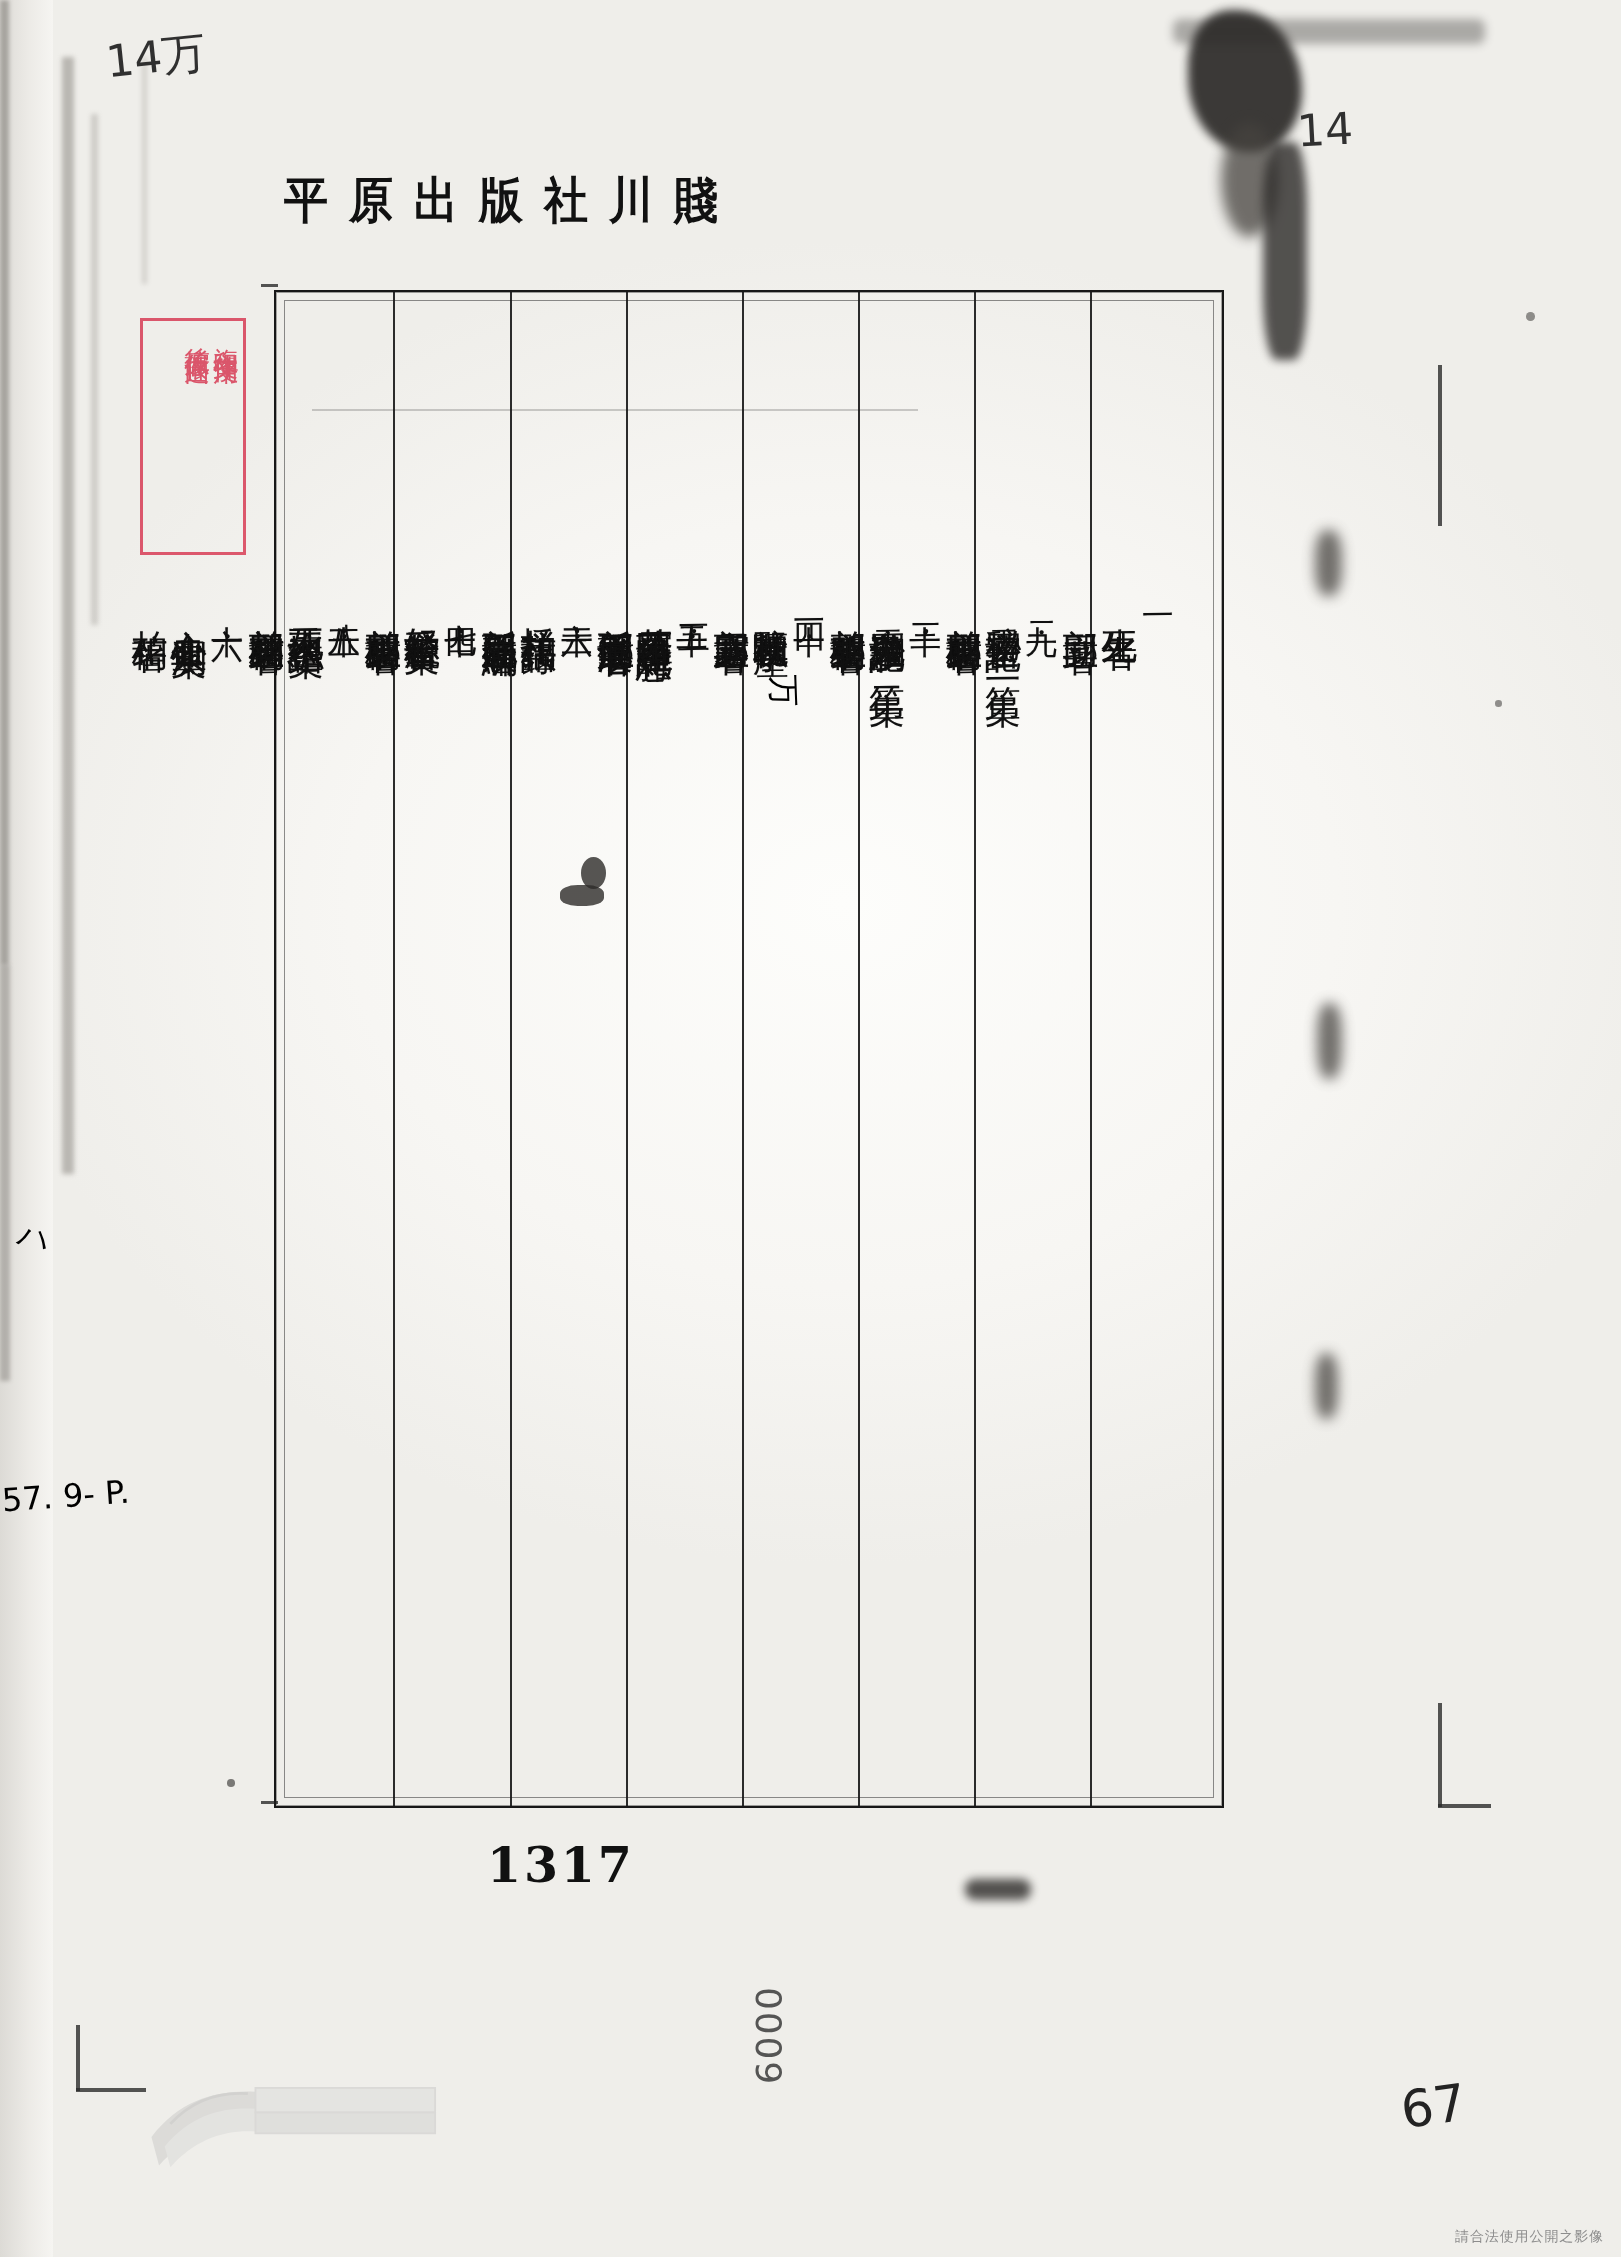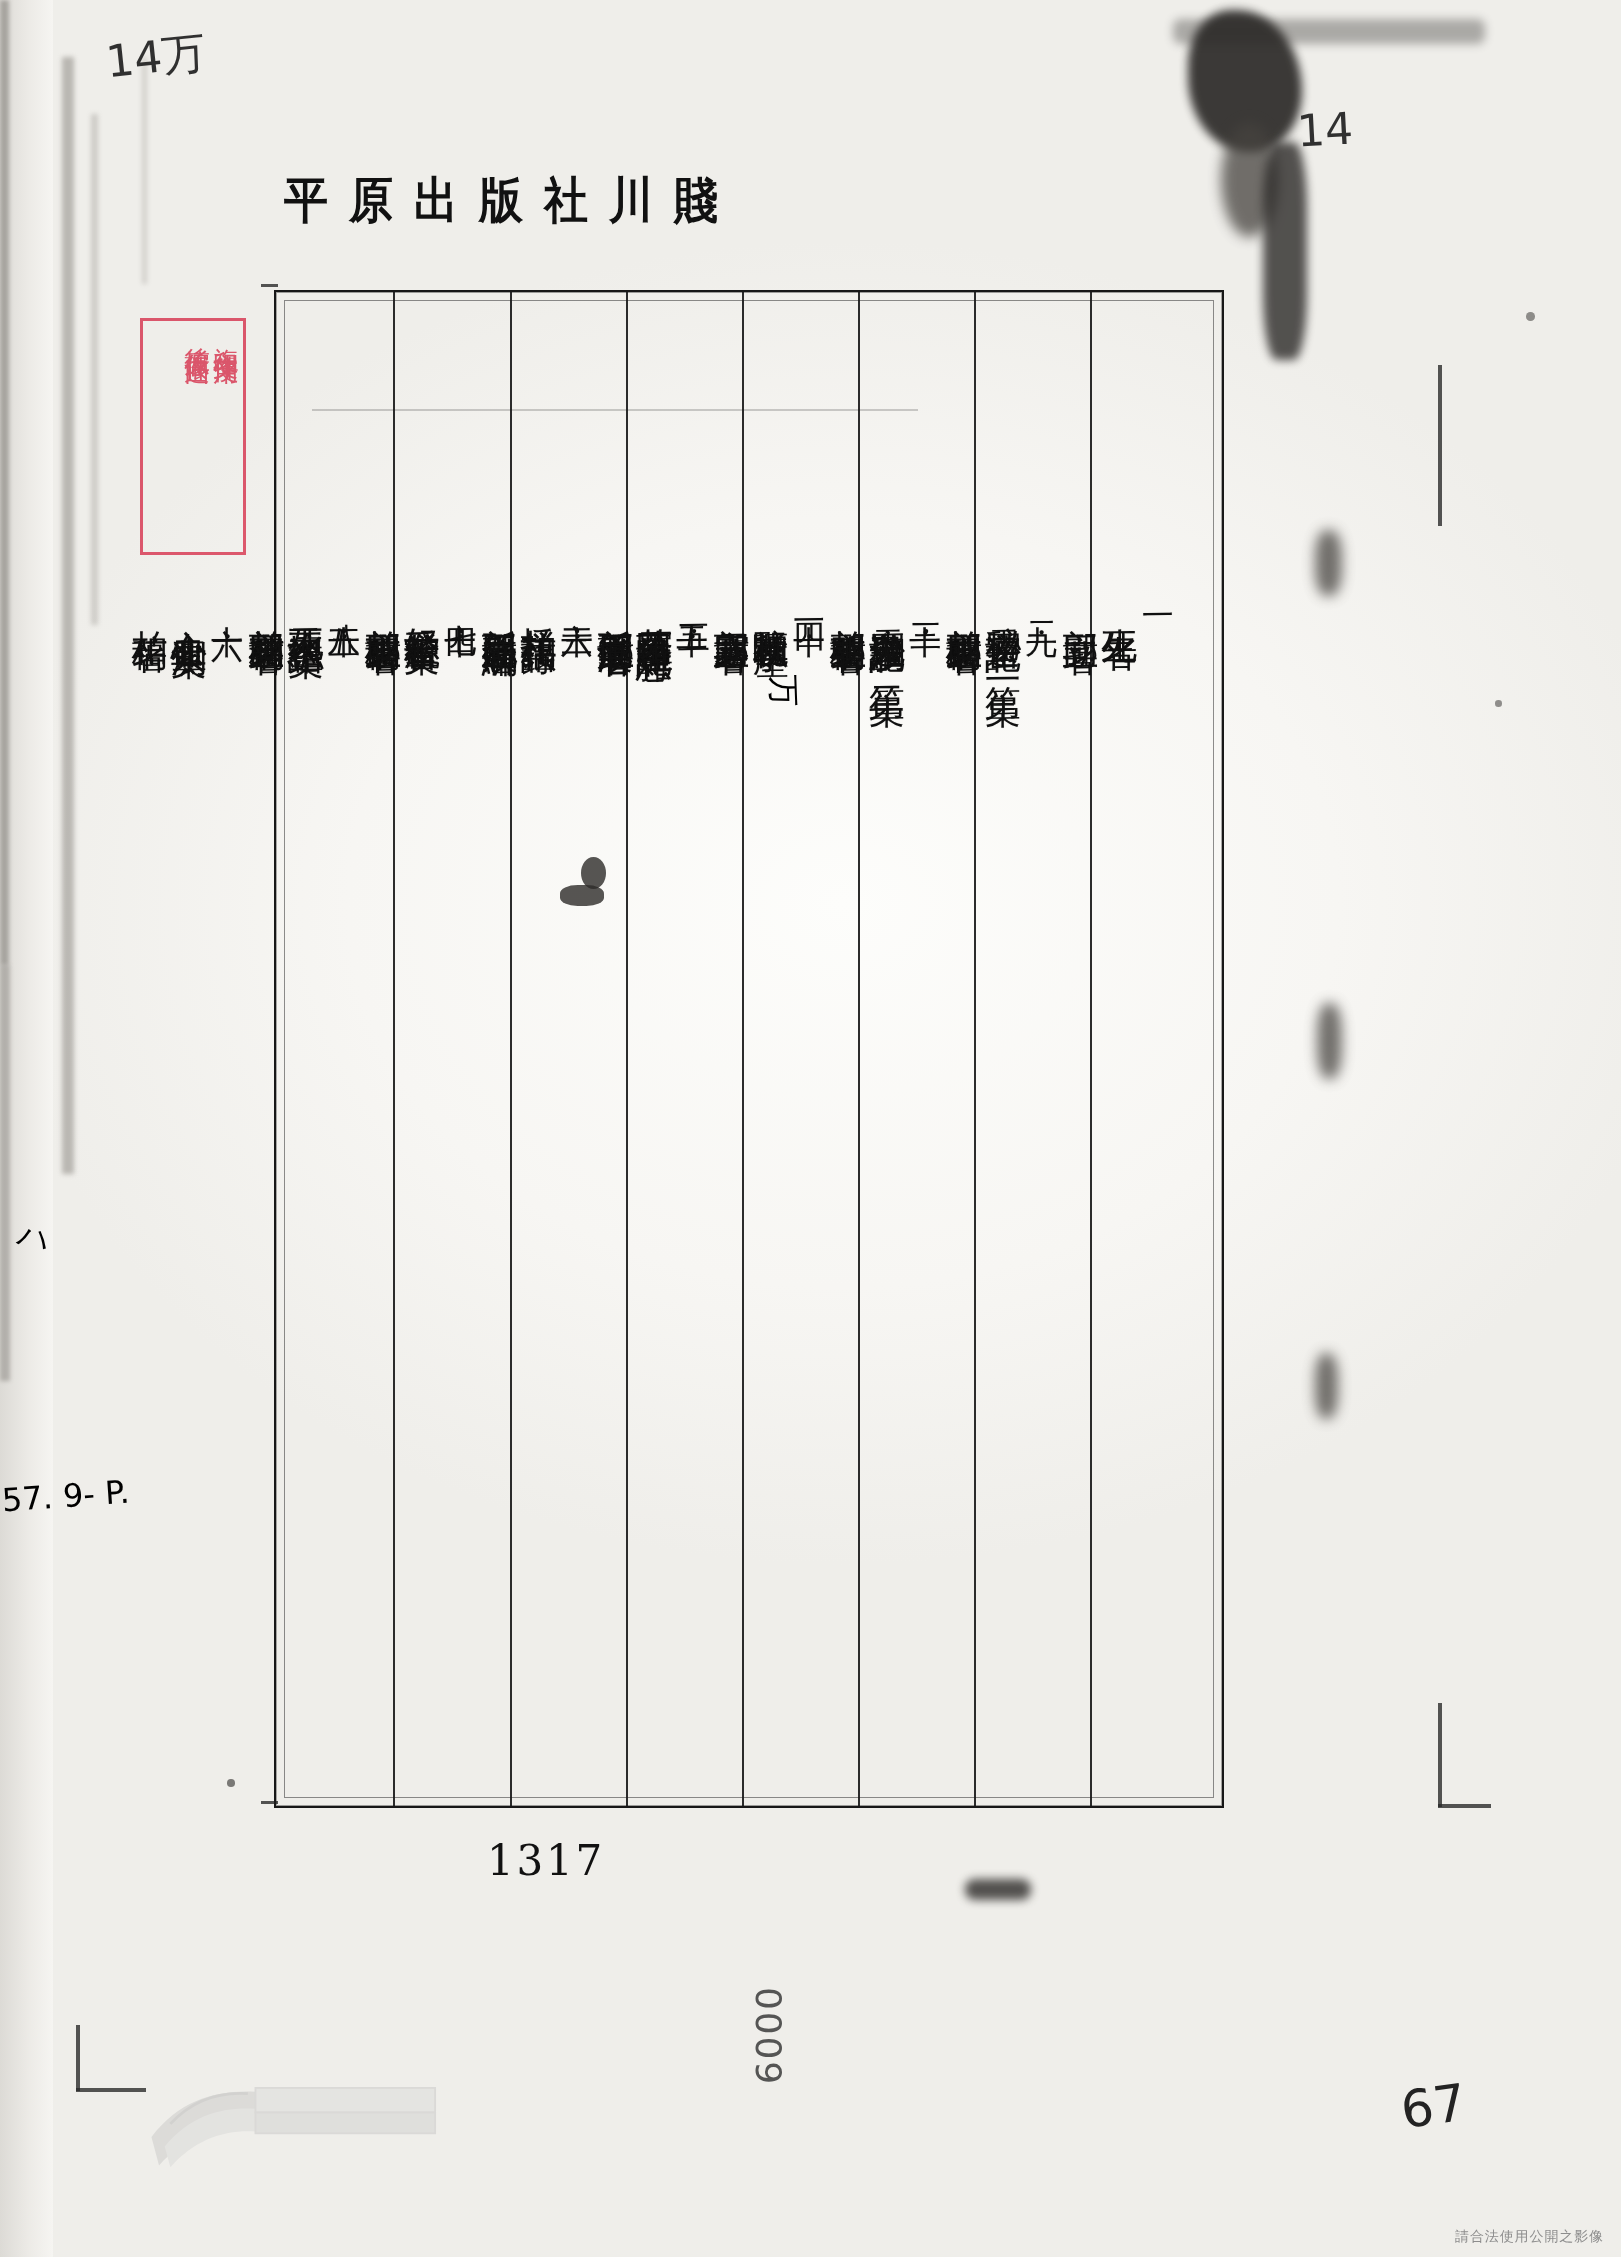--- a/index.html
+++ b/index.html
@@ -160,22 +160,22 @@
     transform: rotate(-6deg);
     opacity: .9;
   }
   .pencil-sm { font-size: 32px; }
 
   .page-no {
     position: absolute;
     left: 487px;
     top: 1836px;
     font-family: "DejaVu Serif", serif;
-    font-weight: normal;
-    font-size: 42px;
+    font-weight: bold;
+    font-size: 49px;
     letter-spacing: 2.8px;
     color: #111;
   }
   .frame-no {
     position: absolute;
     left: 719px;
     top: 2016px;
     font-family: "DejaVu Sans", sans-serif;
     font-size: 36px;
     color: #3b3b3b;

